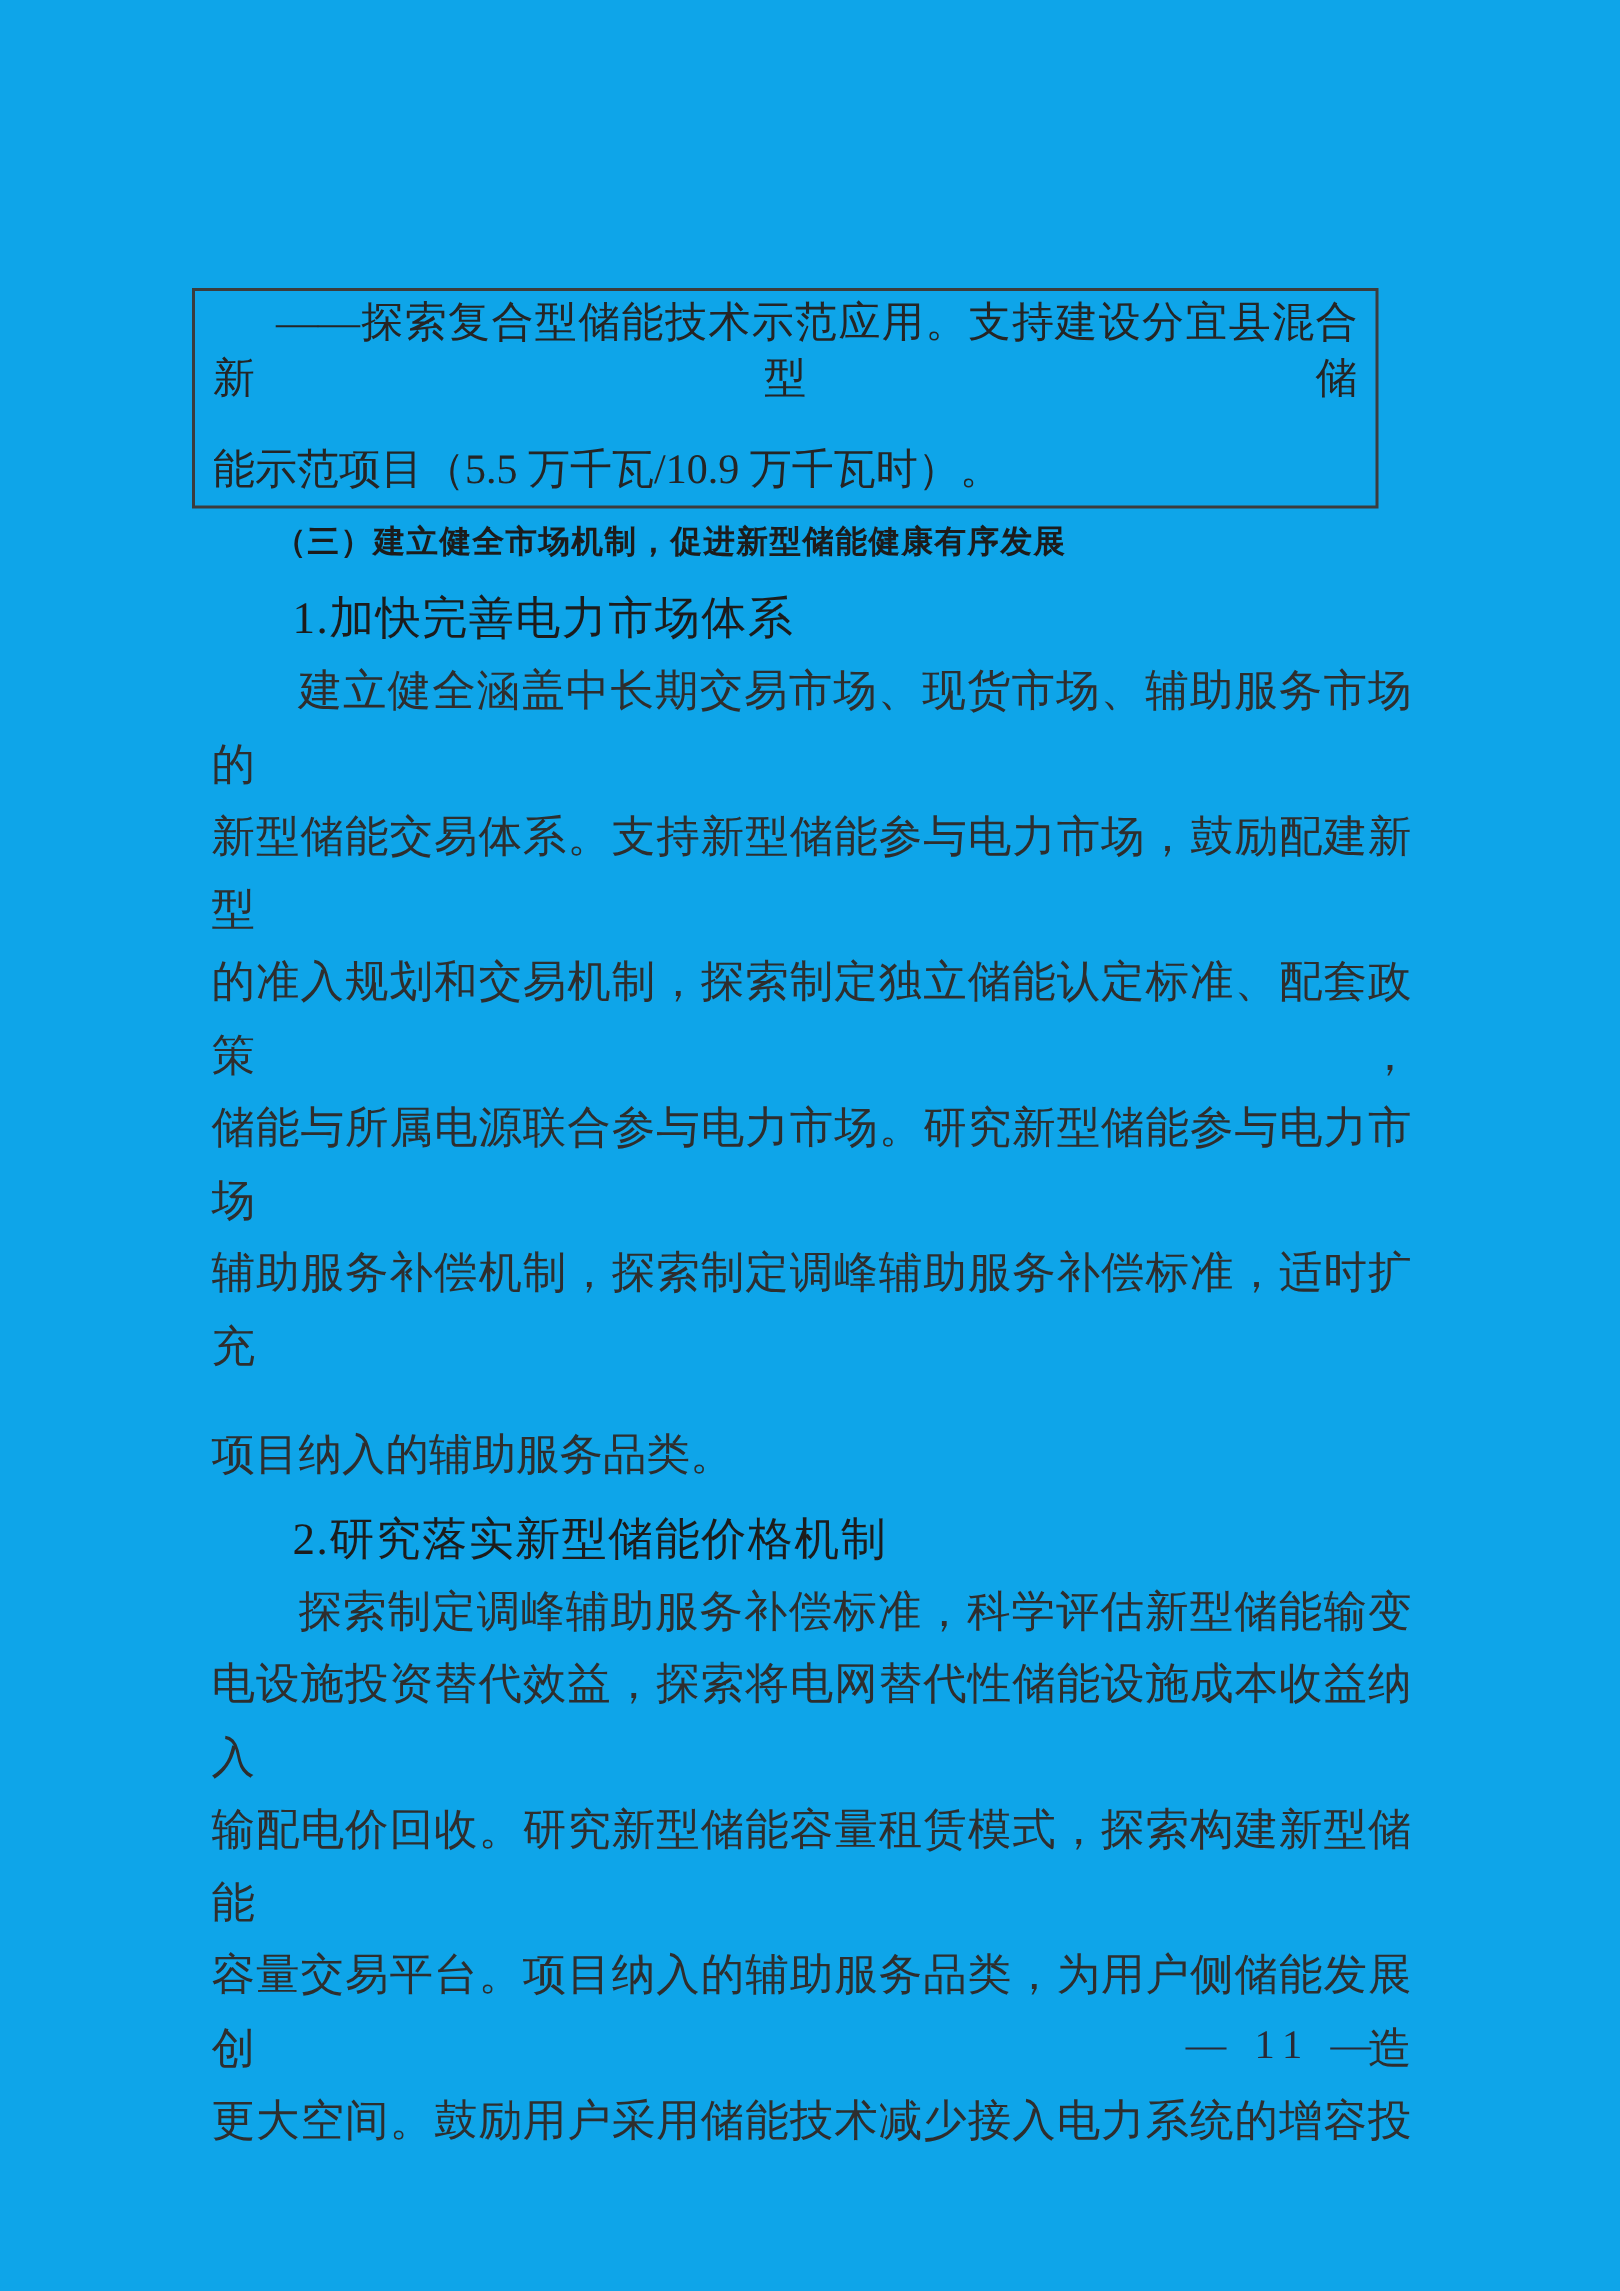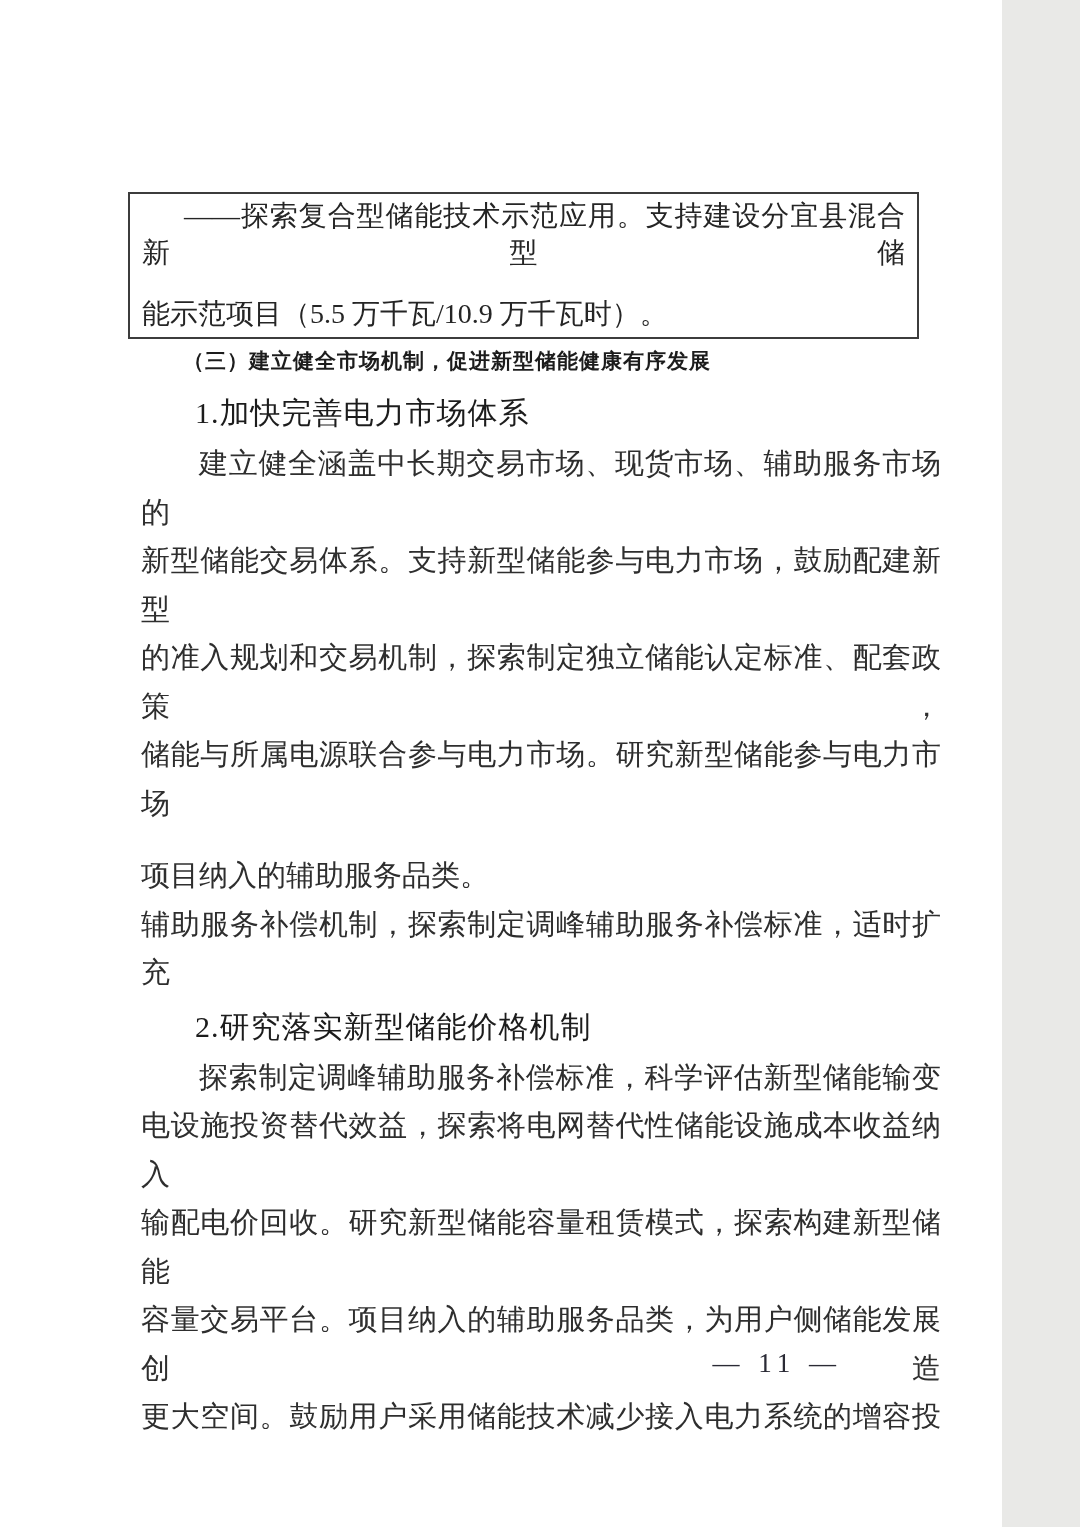--- a/index.html
+++ b/index.html
@@ -5,23 +5,23 @@
   * { margin: 0; padding: 0; box-sizing: border-box; }
 
   html, body {
     width: 1080px;
     background: #e9e9e7;
     font-family: "Liberation Serif", "DejaVu Serif", serif;
   }
 
   .page {
     position: relative;
-    width: 1002px;
+    width: 1080px;
     height: 1527px;
-    background: #ffffff;
+    background: #0ea5e9;
     color: #2e2e2e;
     overflow: hidden;
   }
 
   .doc-body {
     position: absolute;
     left: 141px;
     top: 192px;
     width: 800px;
   }
@@ -55,20 +55,21 @@
     color: #1c1c1c;
     text-indent: 1.8em;
     letter-spacing: 1px;
   }
 
   
   .block.para {
     margin-top: 4px;
     font-size: 29px;
     color: #2e2e2e;
+    font-family: Liberation Mono, monospace;
   }
   .block.para .line { line-height: 48.5px; }
 
   .line {
     text-align: justify;
     text-align-last: justify;
     white-space: normal;
   }
   .line.first { text-indent: 2em; }
   .line.last { text-align-last: left; margin-top: 24px; }
@@ -93,22 +94,22 @@
         <div class="line first">——探索复合型储能技术示范应用。支持建设分宜县混合新型储</div>
         <div class="line last">能示范项目（5.5 万千瓦/10.9 万千瓦时）。</div>
       </div>
       <div class="block heading">（三）建立健全市场机制，促进新型储能健康有序发展</div>
       <div class="block subheading">1.加快完善电力市场体系</div>
       <div class="block para">
         <div class="line first">建立健全涵盖中长期交易市场、现货市场、辅助服务市场的</div>
         <div class="line">新型储能交易体系。支持新型储能参与电力市场，鼓励配建新型</div>
         <div class="line">的准入规划和交易机制，探索制定独立储能认定标准、配套政策，</div>
         <div class="line">储能与所属电源联合参与电力市场。研究新型储能参与电力市场</div>
+        <div class="line">辅助服务补偿机制，探索制定调峰辅助服务补偿标准，适时扩充</div>
         <div class="line last">项目纳入的辅助服务品类。</div>
-        <div class="line">辅助服务补偿机制，探索制定调峰辅助服务补偿标准，适时扩充</div>
       </div>
       <div class="block subheading">2.研究落实新型储能价格机制</div>
       <div class="block para">
         <div class="line first">探索制定调峰辅助服务补偿标准，科学评估新型储能输变</div>
         <div class="line">电设施投资替代效益，探索将电网替代性储能设施成本收益纳入</div>
         <div class="line">输配电价回收。研究新型储能容量租赁模式，探索构建新型储能</div>
         <div class="line">容量交易平台。项目纳入的辅助服务品类，为用户侧储能发展创造</div>
         <div class="line">更大空间。鼓励用户采用储能技术减少接入电力系统的增容投</div>
       </div>
     </div>

